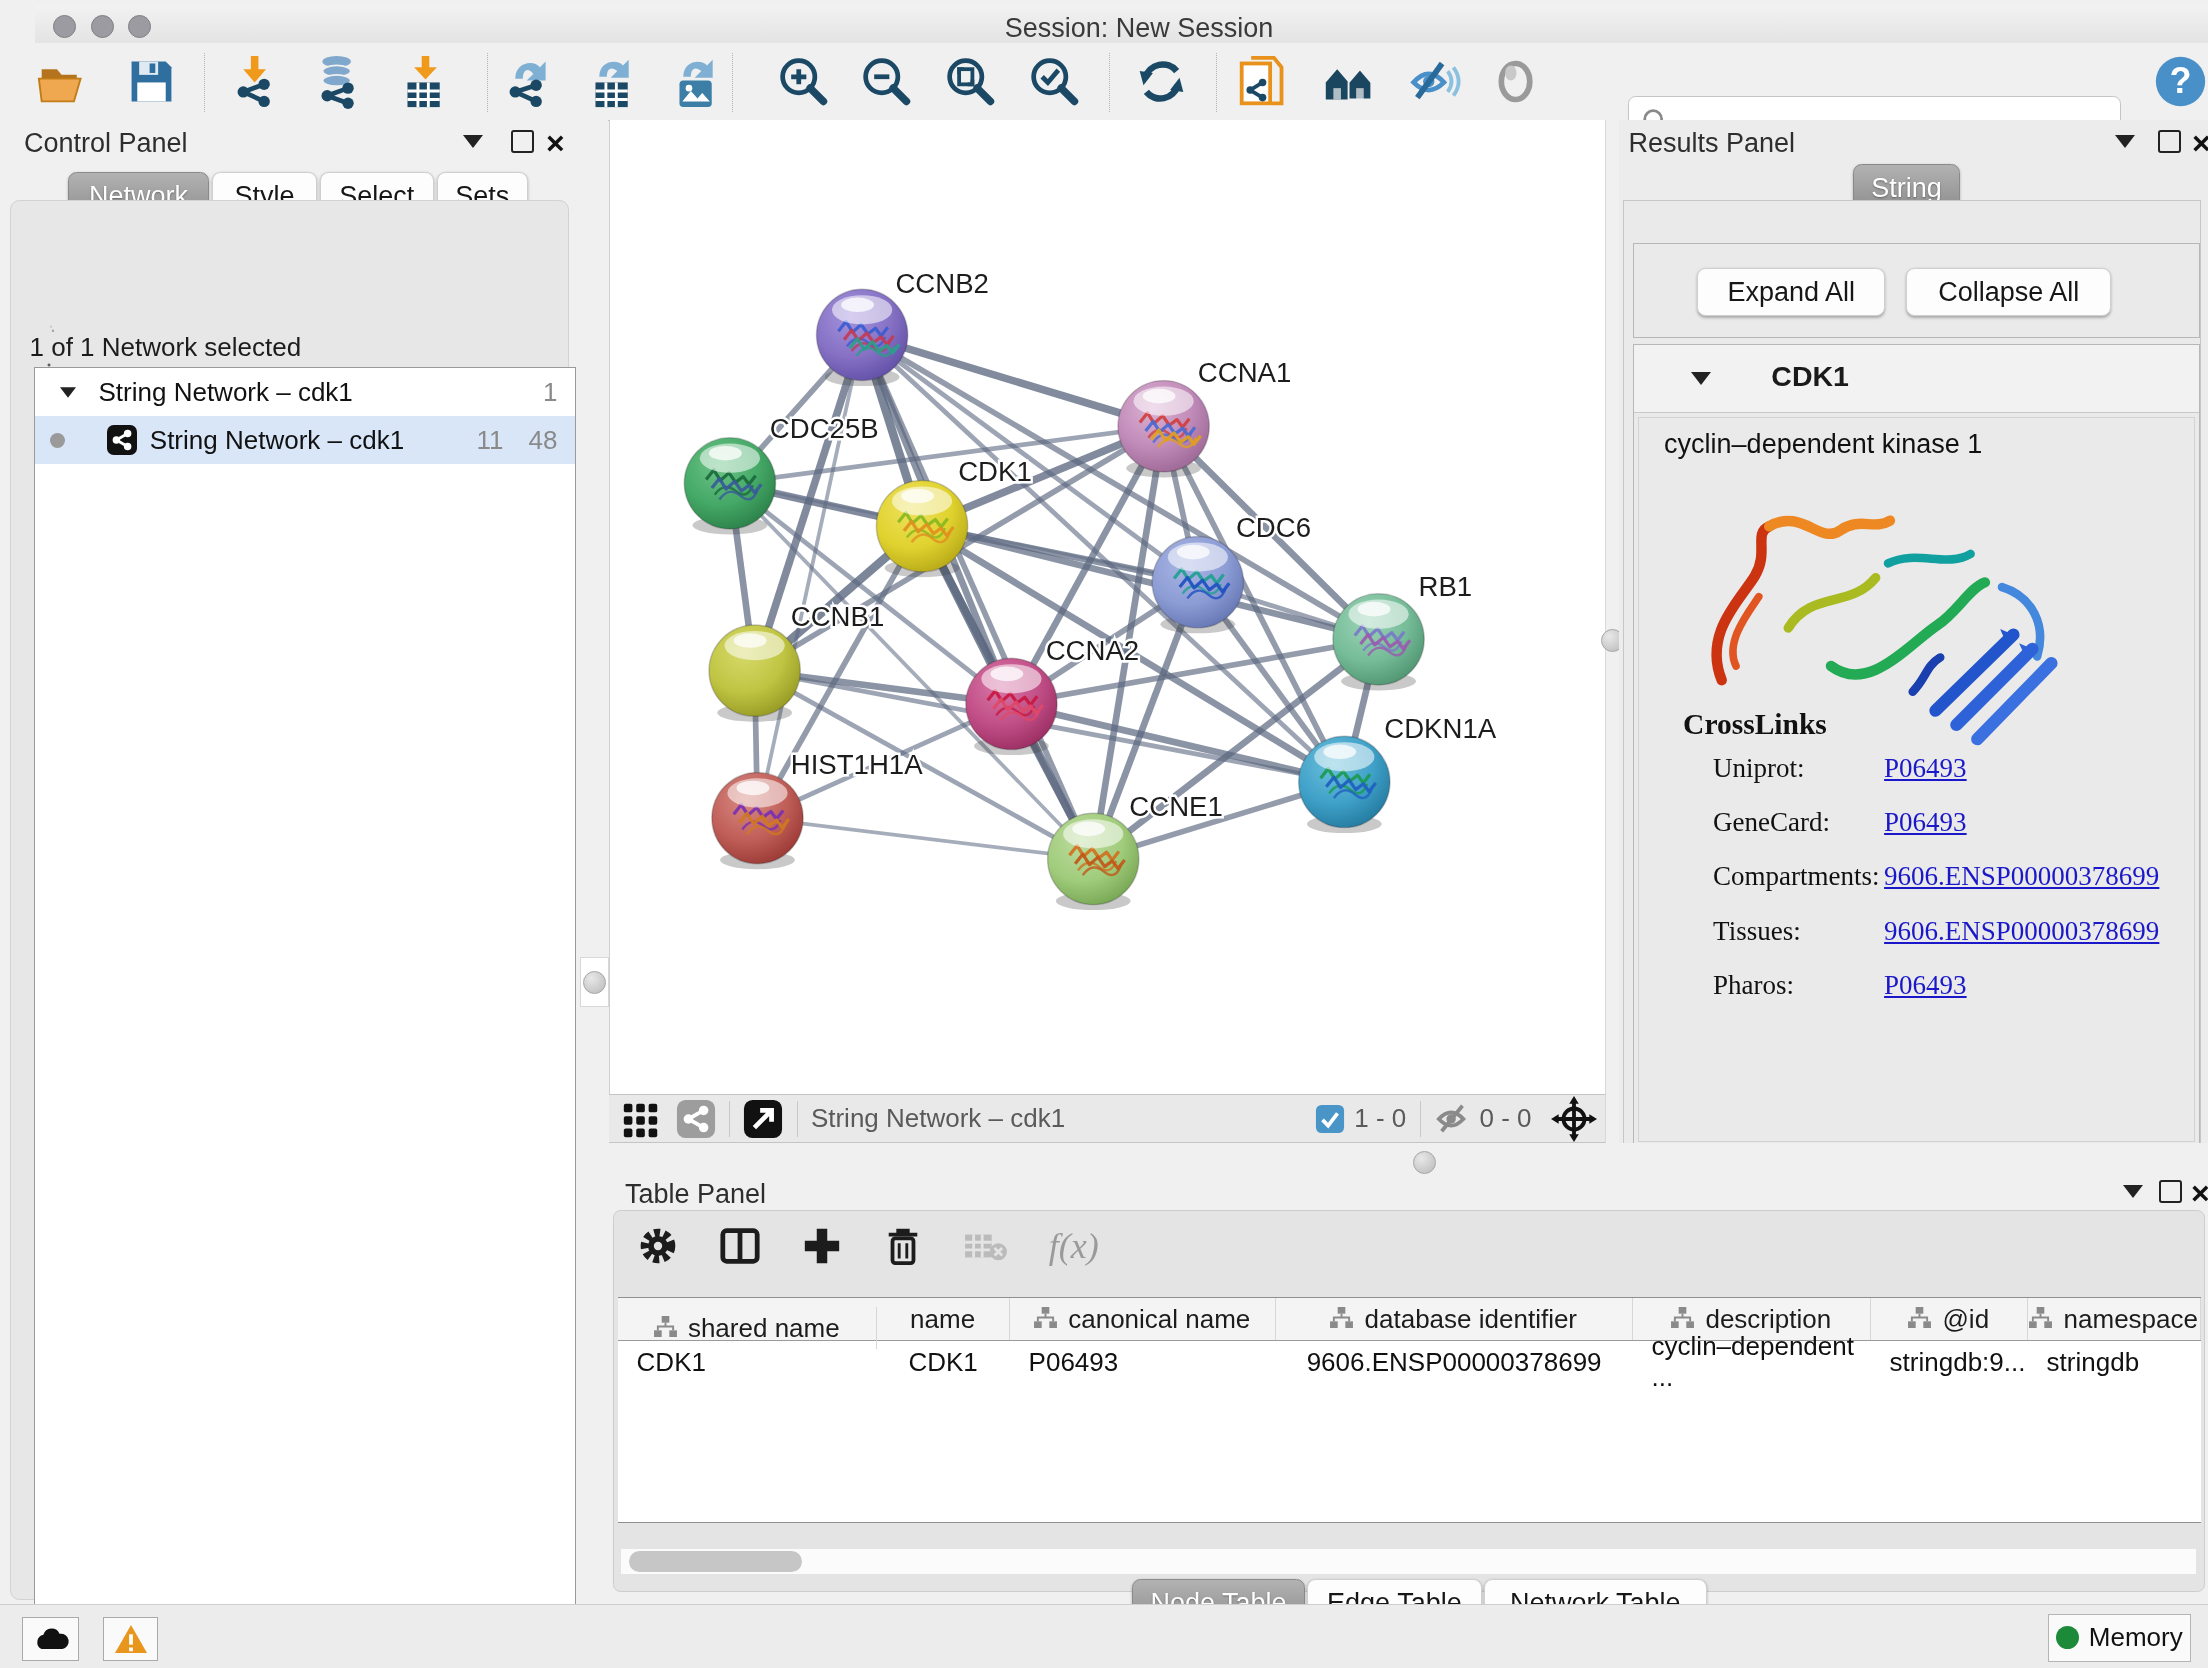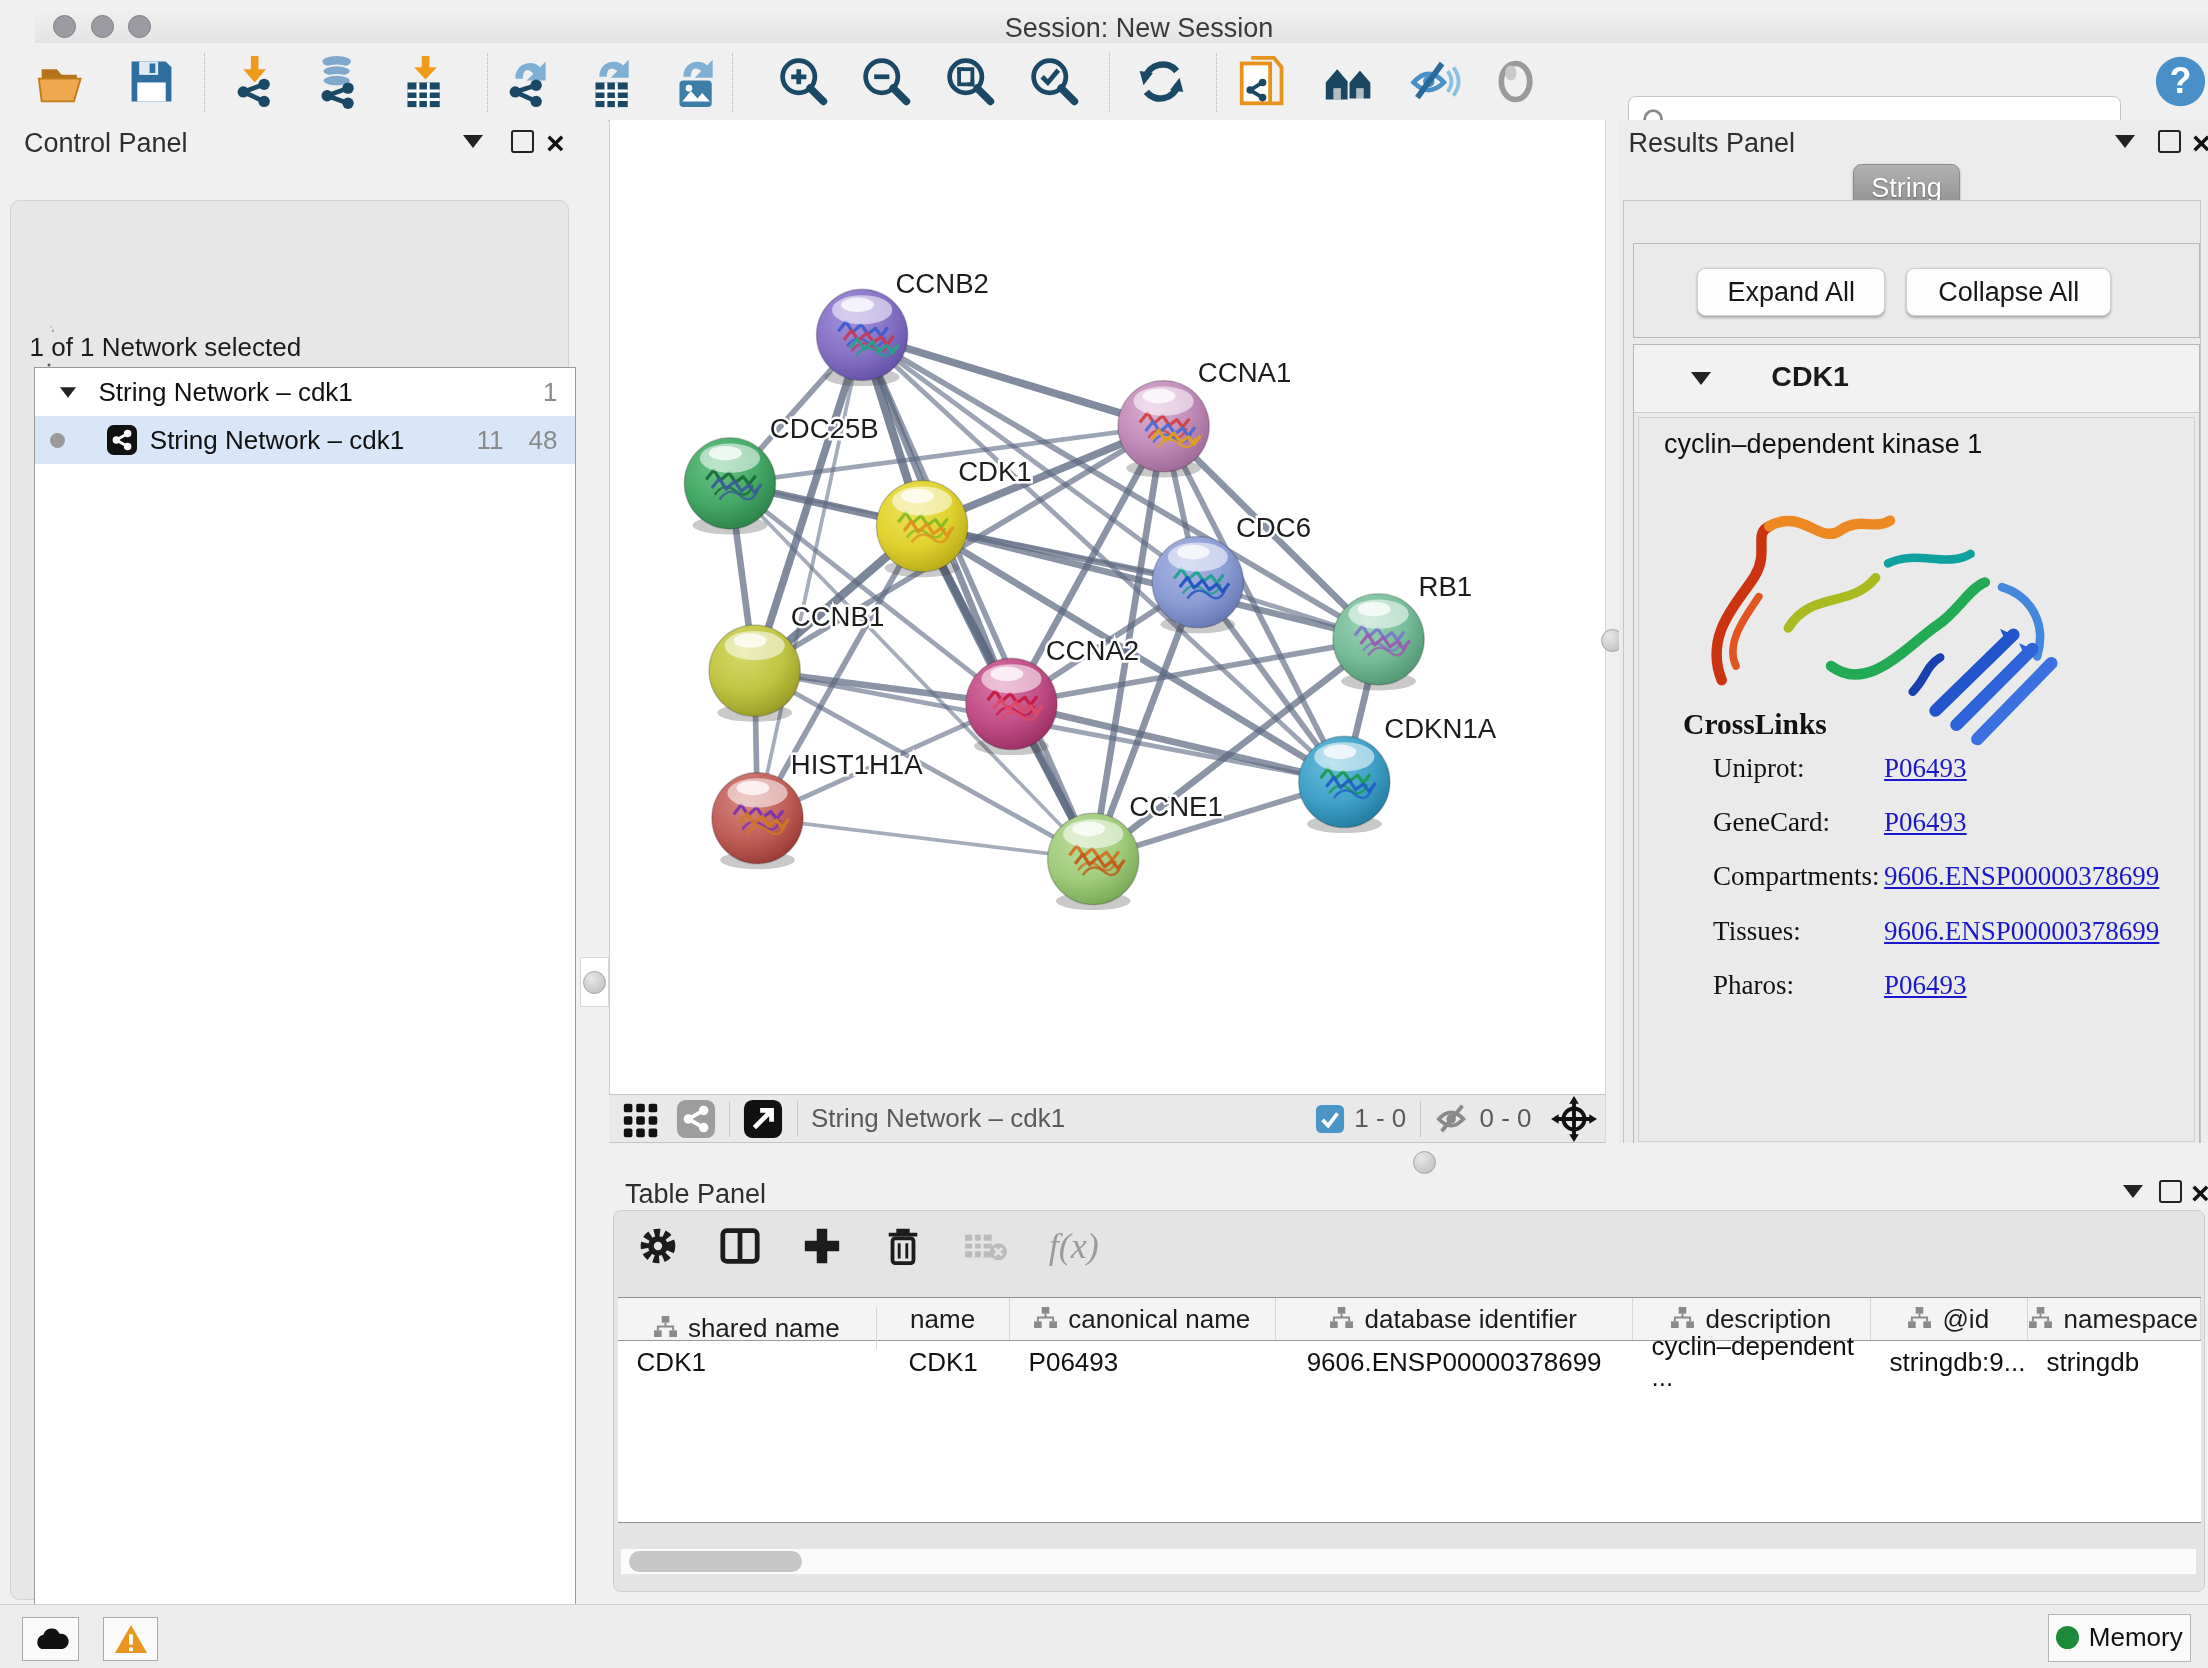--- a/index.html
+++ b/index.html
@@ -205,20 +205,26 @@
       <text x="29" y="41" text-anchor="middle" font-size="38" font-weight="bold" fill="#fff">?</text>
     </svg>
   </div>
 
   <div id="control-panel" class="abs">
     <div class="abs phead" style="left:24px;top:7.6px">Control Panel</div>
     <span class="abs tria" style="left:463px;top:15px"></span>
     <span class="abs floatsq" style="left:511px;top:9.5px"></span>
     <span class="abs xmark" style="left:546px;top:13.3px">×</span>
 
+    <div id="cp-tabs" class="abs">
+        <div class="tabbtn sel" style="width: 141px;">Network</div>
+        <div class="tabbtn" style="width: 105px;">Style</div>
+        <div class="tabbtn" style="width: 114px;">Select</div>
+        <div class="tabbtn" style="width: 91px;">Sets</div>
+      </div>
 
     <div id="cp-body" class="abs">
       <div id="cp-status-row" class="abs">
         <svg width="32" height="34" viewBox="0 0 34 36" style="margin-left:5.7px">
           <path d="M6 8 l11 9 11 -9 M6 19 l11 9 11 -9" stroke="#9a9a9a" stroke-width="4" fill="none"></path>
         </svg>
         <svg width="32" height="34" viewBox="0 0 34 36" style="margin-left:7.6px">
           <path d="M6 17 l11 -9 11 9 M6 28 l11 -9 11 9" stroke="#222" stroke-width="4" fill="none"></path>
         </svg>
         <div style="flex:1;text-align:center;font-size:26px;color:#1c1c1c">1 of 1 Network selected</div>
@@ -721,20 +727,25 @@
             <div class="tdcell" style="width: 173px; justify-content: flex-start; padding-left: 19px;">stringdb</div>
           </div>
         <div style="height:139px;background:#fff"></div>
       </div>
 
       <div id="tp-scroll" class="abs">
         <div id="tp-thumb" class="abs"></div>
       </div>
     </div>
 
+    <div id="tp-tabs" class="abs">
+        <div class="tabbtn sel" style="width: 173px;">Node Table</div>
+        <div class="tabbtn" style="width: 175px;">Edge Table</div>
+        <div class="tabbtn" style="width: 223px;">Network Table</div>
+      </div>
   </div>
 
   <div id="status-bar" class="abs">
     <div class="sbtn abs" style="left:22px;width:55px">
       <svg width="38" height="27" viewBox="0 0 40 28">
         <path d="M10 24 a8 8 0 0 1 2 -15 a9 9 0 0 1 17 -1 a7 7 0 0 1 3 16z" fill="#111"></path>
       </svg>
     </div>
     <div class="sbtn abs" style="left:103px;width:53px">
       <svg width="36" height="32" viewBox="0 0 38 34">

